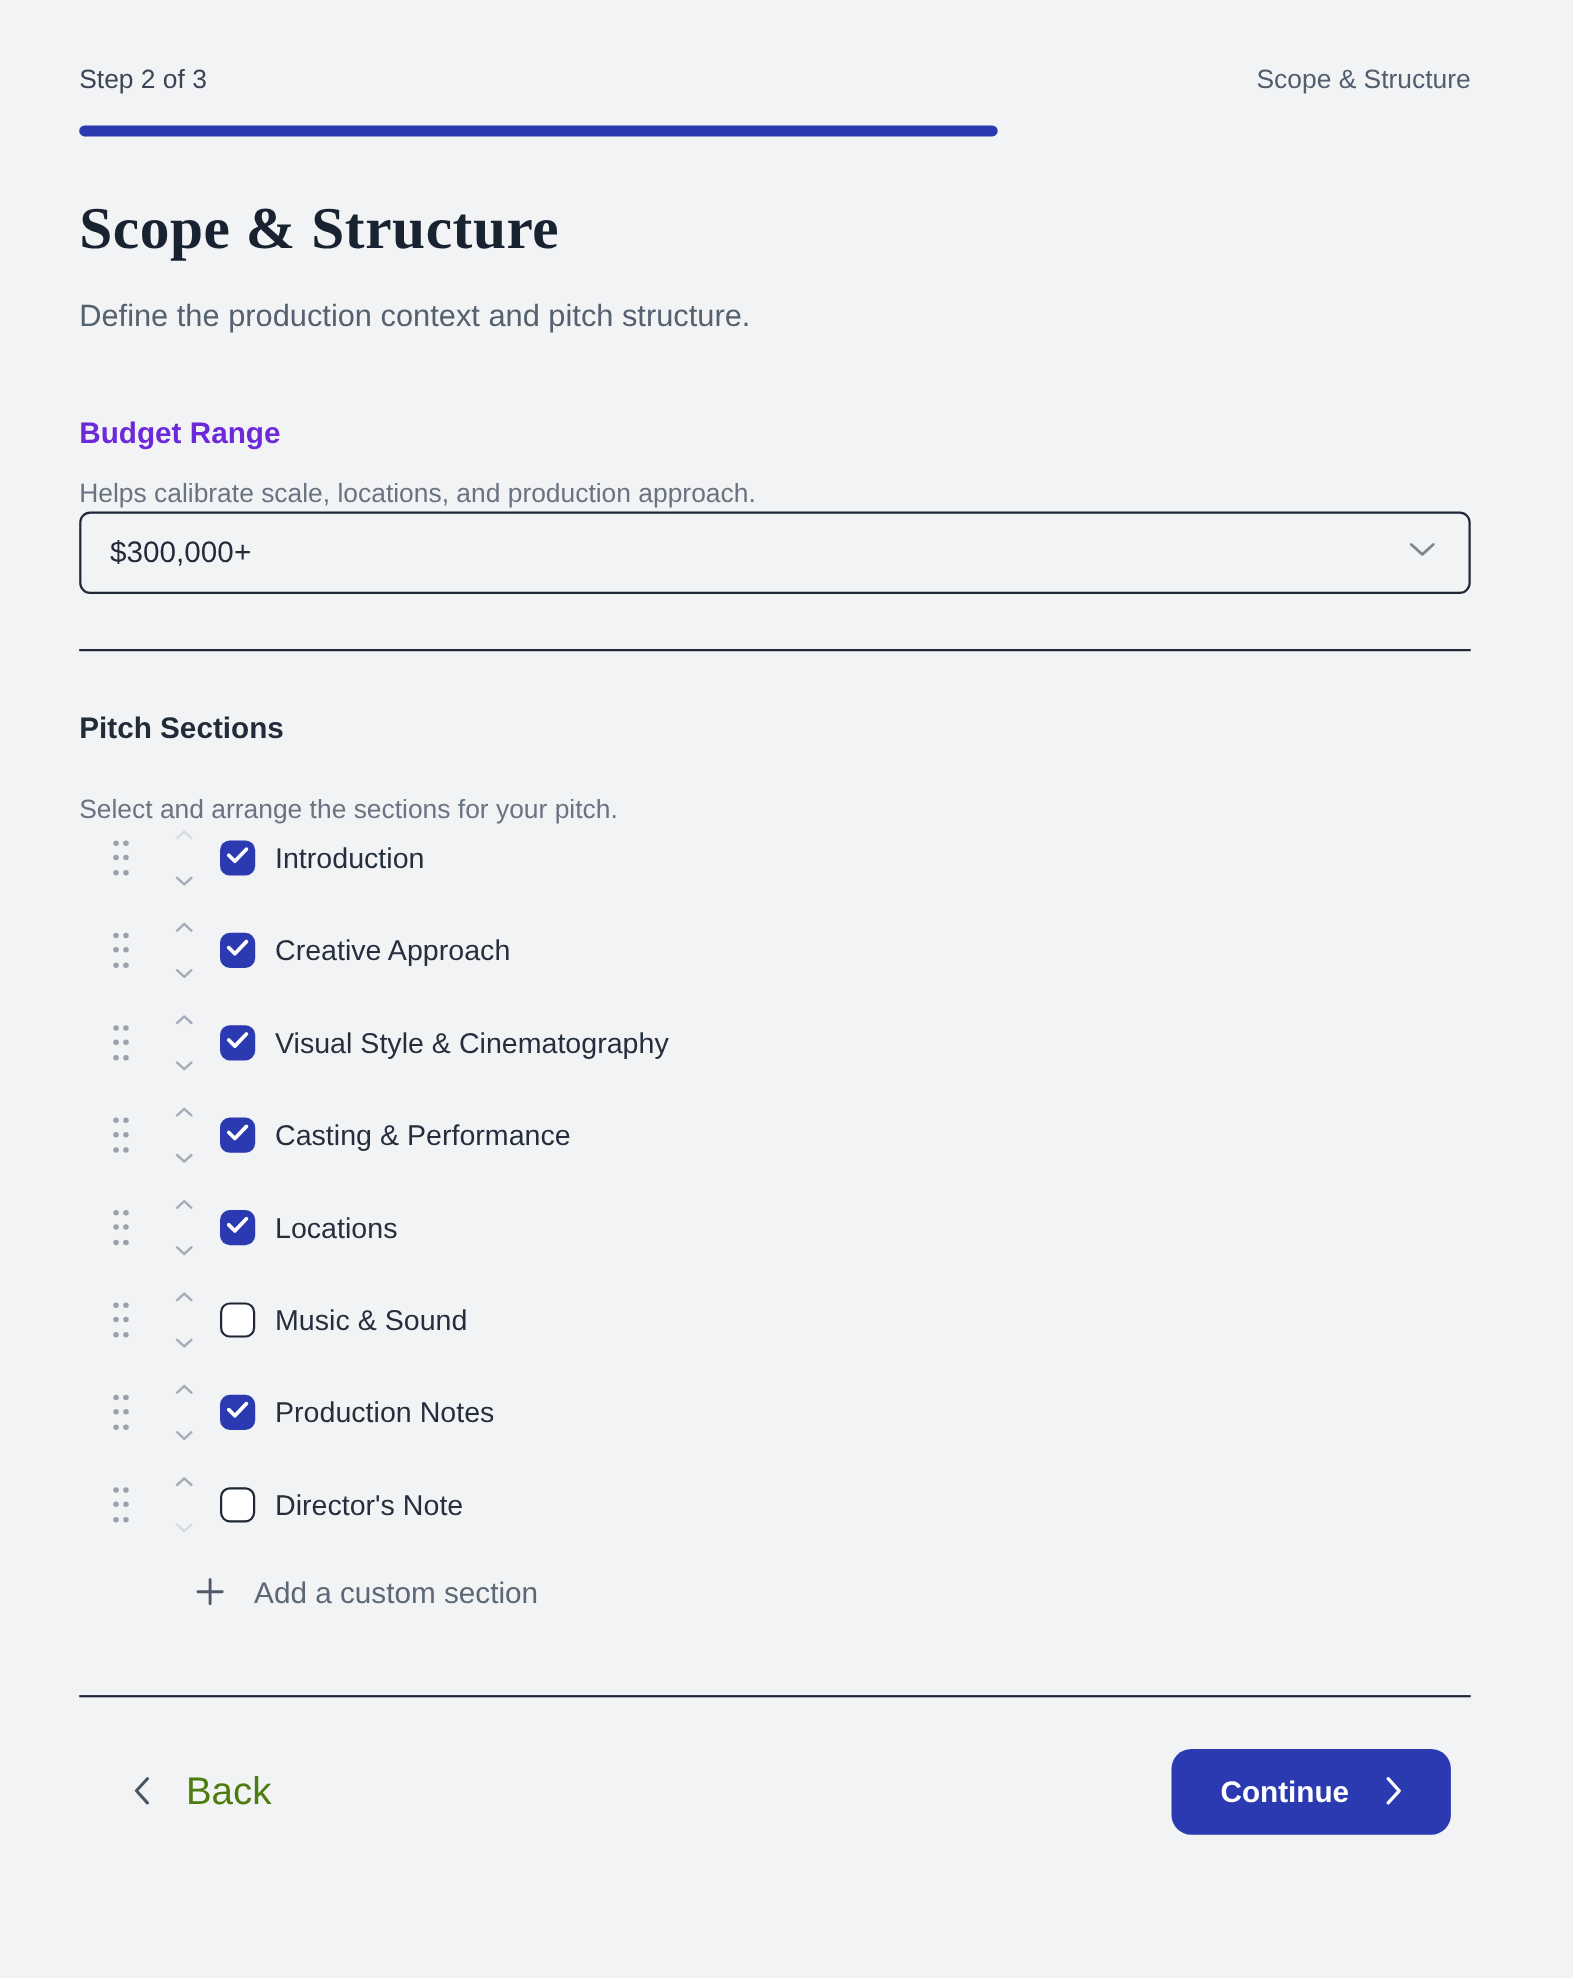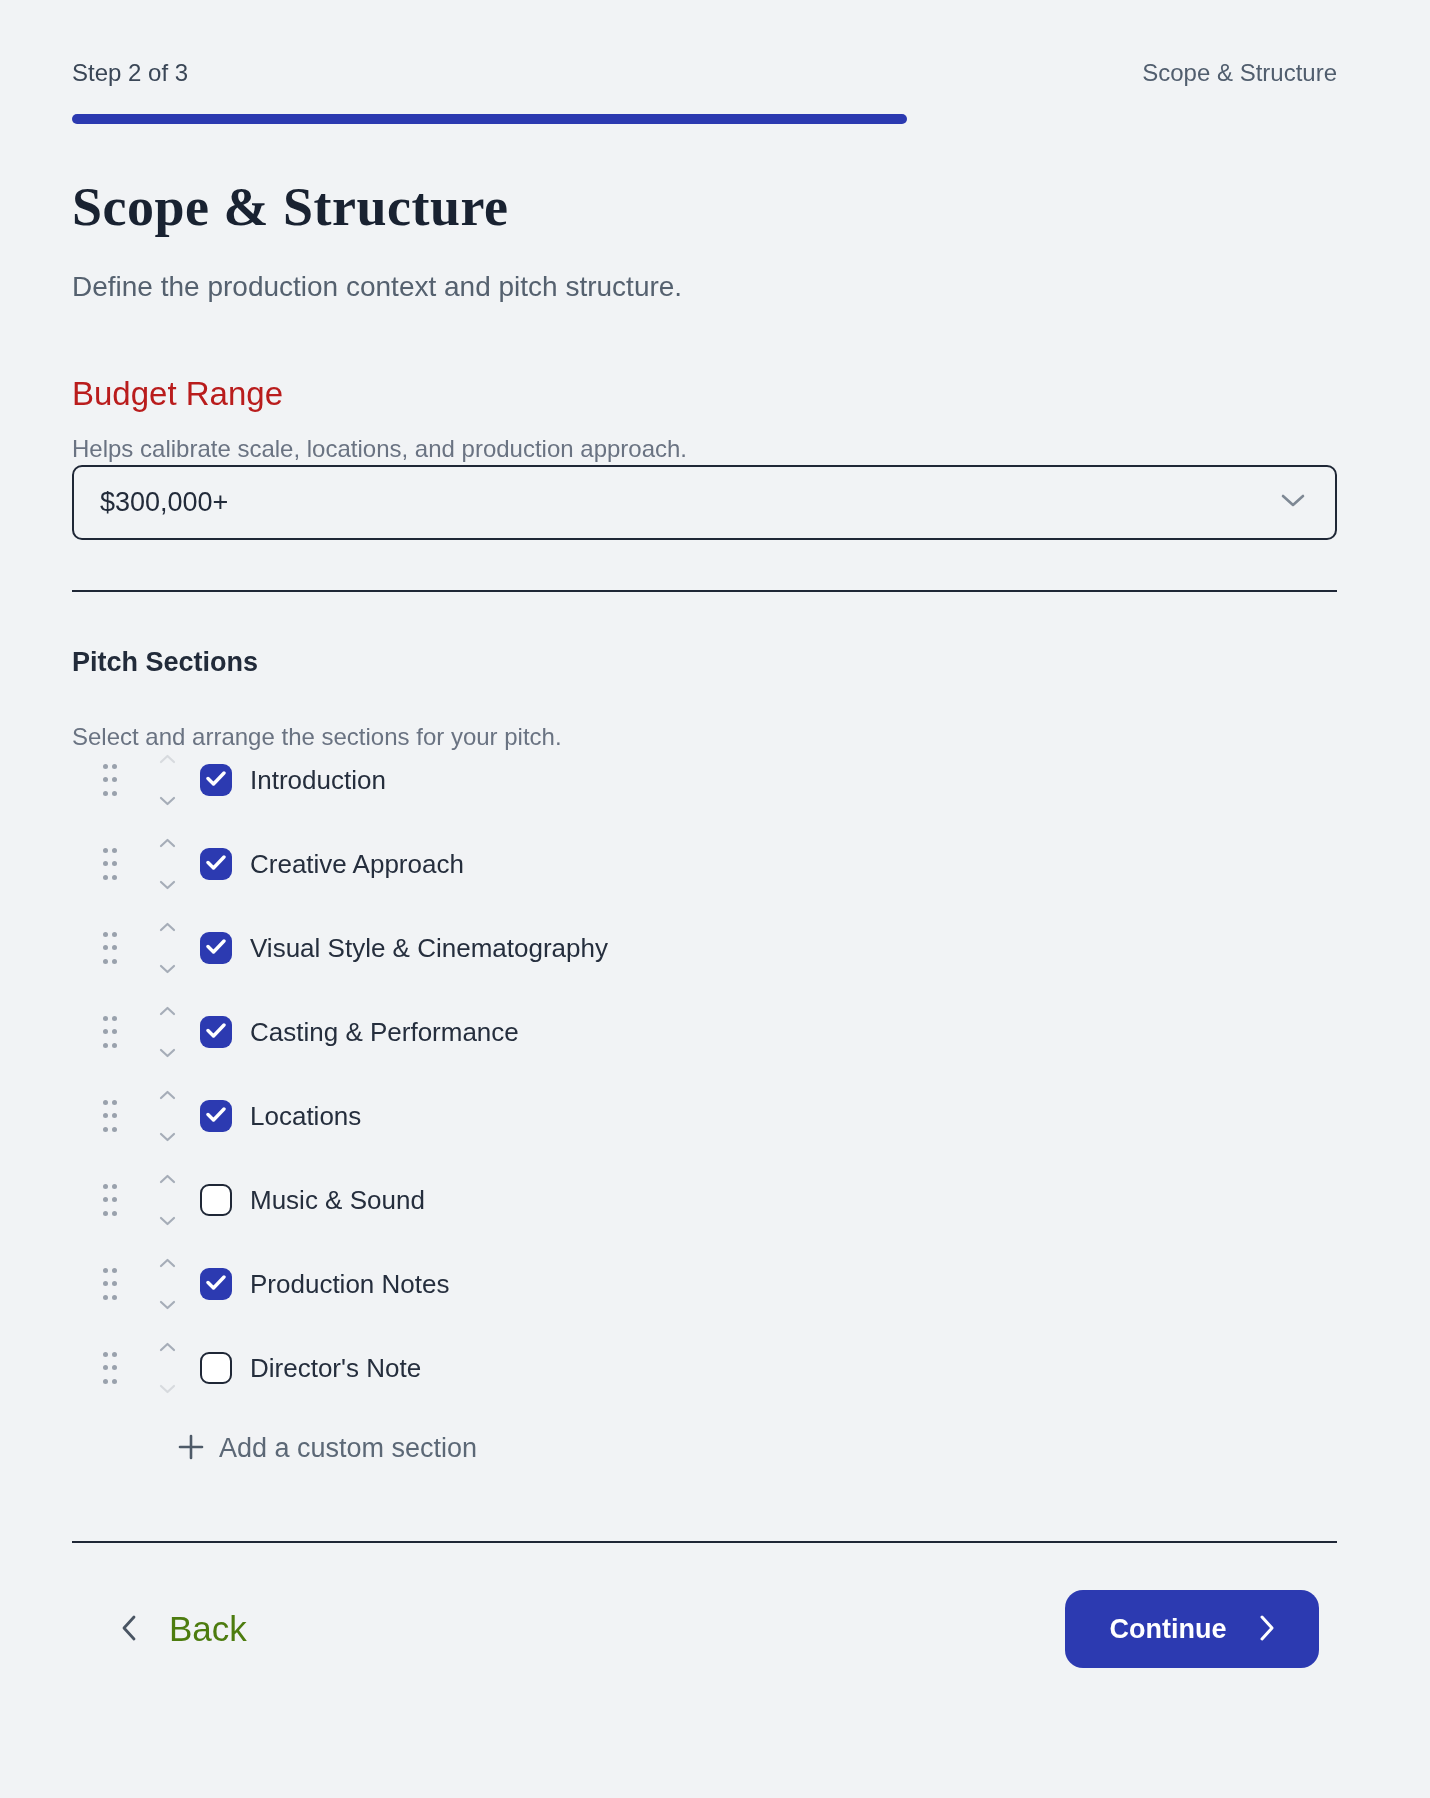--- a/index.html
+++ b/index.html
@@ -25,21 +25,21 @@
     font-family:"Liberation Serif", serif;
     font-weight:700;
     font-size:54px;
     line-height:62px;
     color:#192231;
     letter-spacing:0.5px;
   }
   .page-subtitle { margin-top:30px; font-size:28px; line-height:38px; color:#55616f; }
 
   
-  .field-label { margin-top:70px; font-size:33px; line-height:36px; font-weight:400; color:#b91c1c; }
+  .field-label { margin-top:70px; font-size:27px; line-height:36px; font-weight:700; color:#6d28d9; }
   .field-helper { margin-top:20px; font-size:24px; line-height:33px; color:#6a7382; }
   .select-box {
     height:75px; width:100%;
     border:2px solid #1f2736; border-radius:10px;
     display:flex; align-items:center; justify-content:space-between;
     padding:0 30px 0 26px; cursor:pointer; background:transparent;
   }
   .select-value { font-size:27px; color:#222b3a; }
 
   .divider { margin-top:50px; border:none; border-top:2px solid #1f2736; }
@@ -69,21 +69,21 @@
     margin-left:20px; width:32px; height:32px; border-radius:9px; cursor:pointer;
     display:flex; align-items:center; justify-content:center; flex:0 0 auto;
   }
   .checkbox.checked { background:#2c3ab1; }
   .checkbox.unchecked { background:#ffffff; border:2.5px solid #1f2736; }
   .row-label { margin-left:18px; font-size:26px; color:#252e3d; }
 
   
   .add-custom {
     margin-top:18px; margin-left:105px; height:40px;
-    display:flex; align-items:center; gap:14px;
+    display:flex; align-items:center; gap:26px;
     background:none; border:none; cursor:pointer;
   }
   .add-custom-label { font-size:27px; color:#5c6876; }
 
   
   .footer-row { margin-top:47px; display:flex; align-items:center; justify-content:space-between; }
   .back-button {
     margin-left:49px; display:flex; align-items:center; gap:32px;
     background:none; border:none; cursor:pointer;
   }

